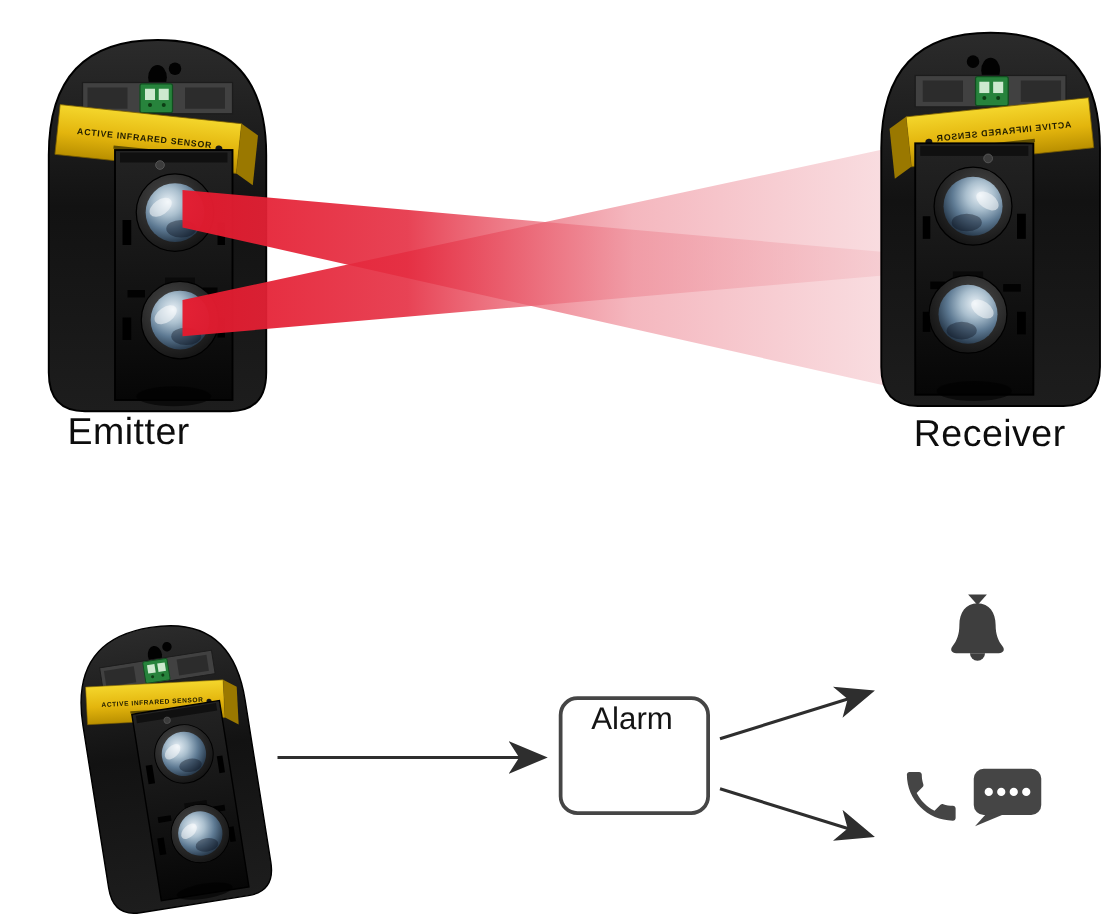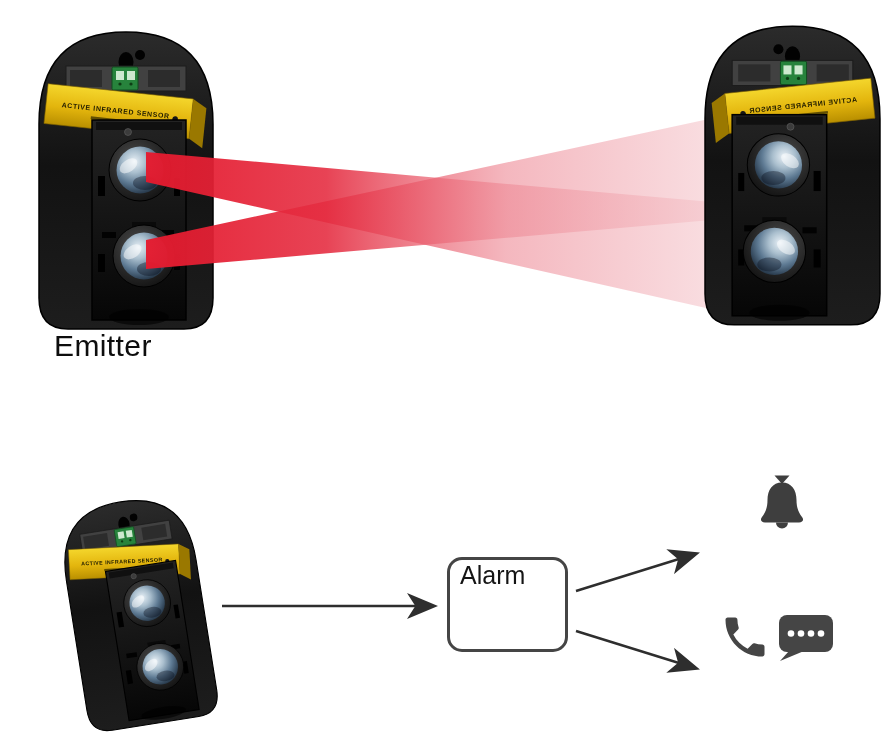--- a/index.html
+++ b/index.html
@@ -20,21 +20,21 @@
     position:absolute;z-index:4;font-size:30px;color:#0d0d0d;letter-spacing:.4px;
     font-weight:500;
   }
   .emitter-label{left:54px;top:329px;}
   .receiver-label{left:731px;top:331px;}
   
   .alarm-host{
     position:absolute;left:447px;top:557px;width:121px;height:95px;z-index:4;
     border:3px solid #454545;border-radius:15px;background:#ffffff;
     display:flex;flex-direction:column;justify-content:flex-start;
-    padding-left:10px;box-sizing:border-box;
+    padding-left:23px;box-sizing:border-box;
     font-size:25px;line-height:1.22;color:#141414;
   }
   
   .bell-icon-svg{left:753px;top:474px;z-index:4;}
   .phone-icon-svg{left:719px;top:607px;z-index:4;}
   .message-icon-svg{left:777px;top:612px;z-index:4;}
 </style>
 </head>
 <body>
 
@@ -143,20 +143,21 @@
     <g transform="translate(180,0) scale(-1,1)">
         <use href="#device-symbol"></use>
       </g>
   </svg>
 
   <svg class="abs small-sensor-svg" width="136" height="234" viewBox="0 0 180 310">
     <use href="#device-symbol"></use>
   </svg>
 
   <div class="device-label emitter-label">Emitter</div>
+  <div class="device-label receiver-label">Receiver</div>
 
   <svg class="abs flow-svg" width="894" height="738" viewBox="0 0 894 738">
     <defs>
       <marker id="ah" viewBox="0 0 12 10" refX="10" refY="5" markerWidth="13" markerHeight="11" orient="auto-start-reverse">
         <path d="M0,0 L12,5 L0,10 L3.2,5 Z" fill="#2e2e2e"></path>
       </marker>
     </defs>
     <path d="M222,606 L433,606" stroke="#2e2e2e" stroke-width="2.4" fill="none" marker-end="url(#ah)"></path>
     <path d="M576,591 L695,554" stroke="#2e2e2e" stroke-width="2.4" fill="none" marker-end="url(#ah)"></path>
     <path d="M576,631 L695,668" stroke="#2e2e2e" stroke-width="2.4" fill="none" marker-end="url(#ah)"></path>

